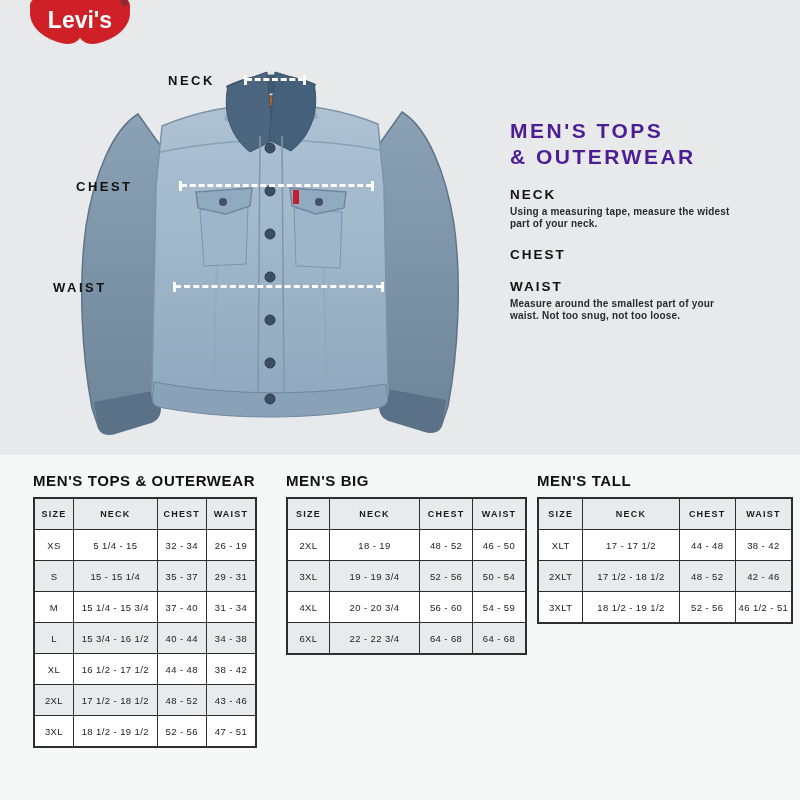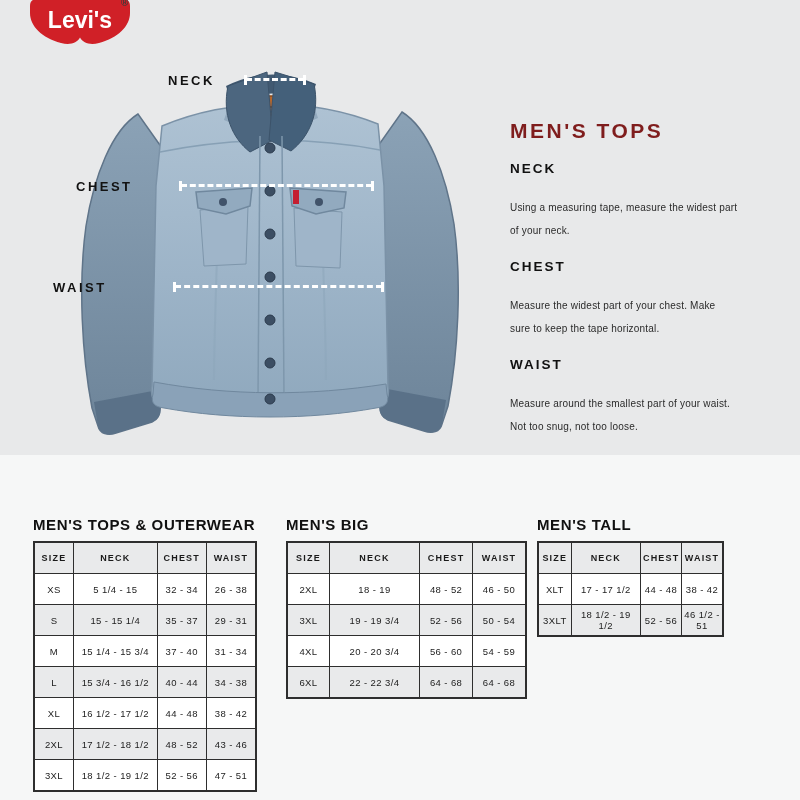--- a/index.html
+++ b/index.html
@@ -22,31 +22,31 @@
   .dash-line{position:absolute;height:0;border-top:3px dashed #ffffff;}
   .dash-line::before,.dash-line::after{content:"";position:absolute;top:-6px;width:3px;height:10px;background:#ffffff;}
   .dash-line::before{left:-2px;}
   .dash-line::after{right:-2px;}
   .dash-neck{left:246px;top:78px;width:58px;}
   .dash-chest{left:181px;top:184px;width:191px;}
   .dash-waist{left:175px;top:285px;width:207px;}
 
   
   .guide{position:absolute;left:510px;top:118px;width:240px;}
-  .guide-title{font-size:21px;line-height:26px;font-weight:700;letter-spacing:2.5px;color:#7f1d1d;}
+  .guide-title{font-size:21px;line-height:26px;font-weight:700;letter-spacing:2.5px;color:#4c1d95;}
   .guide-section{margin-top:17px;}
   .guide-heading{font-size:13.5px;font-weight:700;letter-spacing:2px;color:#111;}
-  .guide-body{margin:20px 0 0;font-size:10px;line-height:23px;letter-spacing:.2px;color:#2b2b2b;width:228px;}
+  .guide-body{margin:4px 0 0;font-size:10px;line-height:12px;letter-spacing:.2px;color:#2b2b2b;width:228px;font-weight:bold;}
 
   
   .bottom-section{position:absolute;left:0;top:455px;width:800px;height:345px;background:#f6f7f7;}
-  .table-block{position:absolute;top:17px;margin-top:44px;}
+  .table-block{position:absolute;top:17px;}
   .tb-1{left:33px;width:224px;}
   .tb-2{left:286px;width:241px;}
-  .tb-3{left:537px;width:187px;}
+  .tb-3{left:537px;width:256px;}
   .table-title{font-size:15px;font-weight:700;letter-spacing:.6px;color:#101010;margin:0 0 8px 0;white-space:nowrap;}
   table.size-table{width:100%;border-collapse:collapse;table-layout:fixed;border:2px solid #2e2e2e;background:#ffffff;padding-left:40px;}
   table.size-table th{border:1px solid #2e2e2e;background:#e9eaeb;font-size:9px;font-weight:700;letter-spacing:1.2px;color:#1a1a1a;height:26px;padding:2px;}
   table.size-table td{border:1px solid #2e2e2e;font-size:9.5px;letter-spacing:.4px;color:#1c1c1c;text-align:center;height:22px;padding:4px 2px;}
   table.size-table tbody tr:nth-child(even) td{background:#e9eaeb;}
   table.size-table th:nth-child(1),table.size-table td:nth-child(1){width:17%;}
   table.size-table th:nth-child(2),table.size-table td:nth-child(2){width:39%;}
   table.size-table th:nth-child(3),table.size-table td:nth-child(3){width:22%;}
   table.size-table th:nth-child(4),table.size-table td:nth-child(4){width:22%;}
 </style>
@@ -128,28 +128,28 @@
     <div class="measure-label lbl-neck">NECK</div>
     <div class="measure-label lbl-chest">CHEST</div>
     <div class="measure-label lbl-waist">WAIST</div>
     <div class="dash-line dash-neck"></div>
     <div class="dash-line dash-chest"></div>
     <div class="dash-line dash-waist"></div>
 
     <div class="guide">
       <div class="guide-title">
         <div>MEN'S TOPS</div>
+        <div>&amp; OUTERWEAR</div>
       </div>
       <div class="guide-section">
         <div class="guide-heading">NECK</div>
         <p class="guide-body">Using a measuring tape, measure the widest part of your neck.</p>
       </div>
       <div class="guide-section">
         <div class="guide-heading">CHEST</div>
-        <p class="guide-body">Measure the widest part of your chest. Make sure to keep the tape horizontal.</p>
       </div>
       <div class="guide-section">
         <div class="guide-heading">WAIST</div>
         <p class="guide-body">Measure around the smallest part of your waist. Not too snug, not too loose.</p>
       </div>
     </div>
   </div>
 
   <div class="bottom-section">
 
@@ -162,21 +162,21 @@
               <th>NECK</th>
               <th>CHEST</th>
               <th>WAIST</th>
             </tr>
           </thead>
           <tbody>
             <tr>
               <td>XS</td>
               <td>5 1/4 - 15</td>
               <td>32 - 34</td>
-              <td>26 - 38</td>
+              <td>26 - 19</td>
             </tr>
             <tr>
               <td>S</td>
               <td>15 - 15 1/4</td>
               <td>35 - 37</td>
               <td>29 - 31</td>
             </tr>
             <tr>
               <td>M</td>
               <td>15 1/4 - 15 3/4</td>
@@ -263,20 +263,26 @@
             </tr>
           </thead>
           <tbody>
             <tr>
               <td>XLT</td>
               <td>17 - 17 1/2</td>
               <td>44 - 48</td>
               <td>38 - 42</td>
             </tr>
             <tr>
+              <td>2XLT</td>
+              <td>17 1/2 - 18 1/2</td>
+              <td>48 - 52</td>
+              <td>42 - 46</td>
+            </tr>
+            <tr>
               <td>3XLT</td>
               <td>18 1/2 - 19 1/2</td>
               <td>52 - 56</td>
               <td>46 1/2 - 51</td>
             </tr>
           </tbody>
         </table>
     </div>
   </div>
 

